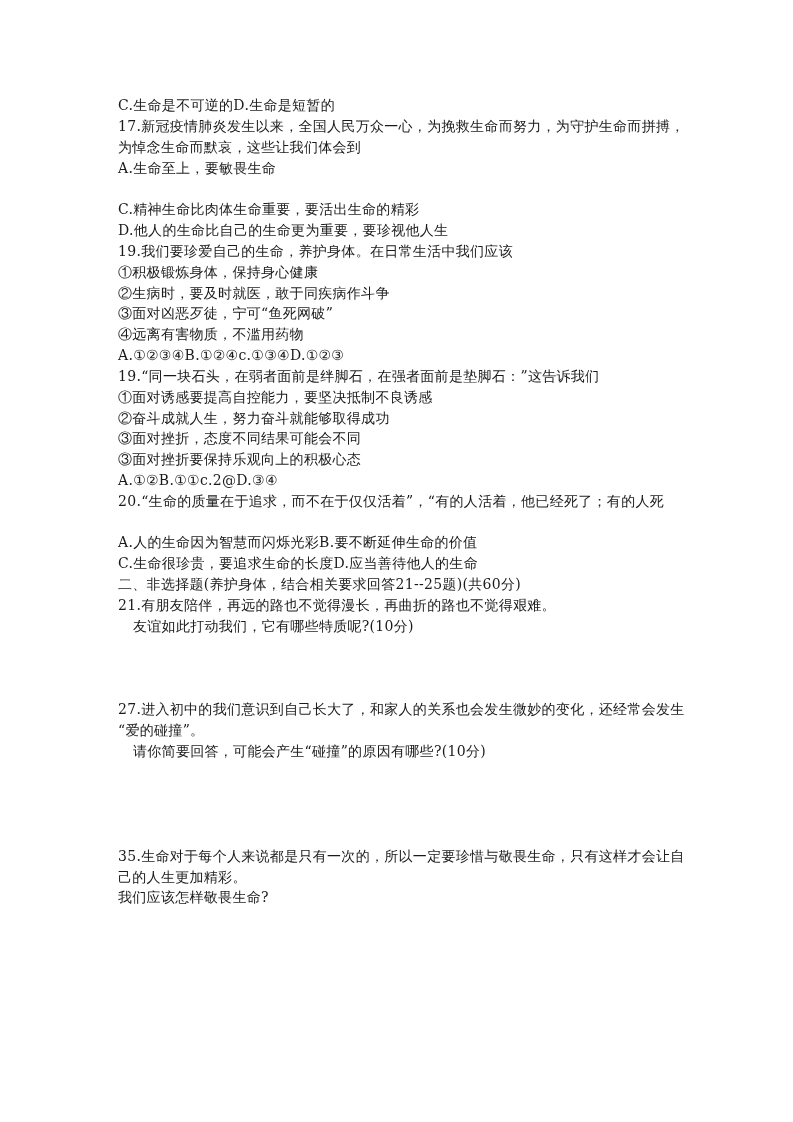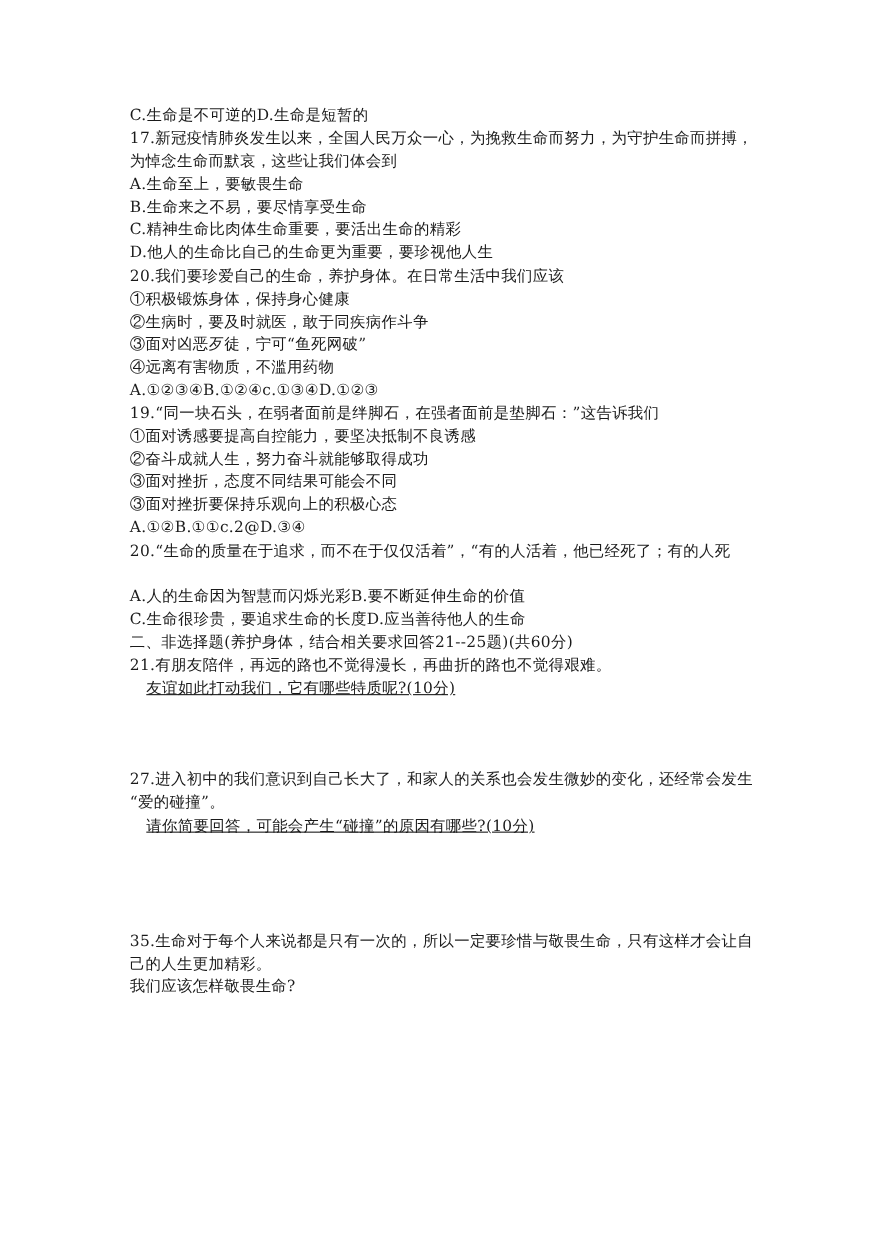--- a/index.html
+++ b/index.html
@@ -8,36 +8,35 @@
   .line {
     position: absolute;
     left: 118px;
     font-family: "DejaVu Serif", "Liberation Serif", serif;
     font-size: 14px;
     line-height: 20px;
     color: #1a1a1a;
     white-space: nowrap;
     letter-spacing: 0.3px;
   }
-  .indent { left: 133px; text-decoration: underline; }
+  .indent { left: 133px; }
 </style>
 </head>
 <body>
 
 <div class="page">
   <div class="line" style="top:95px">C.生命是不可逆的D.生命是短暂的</div>
 
   <div class="line" style="top:116px">17.新冠疫情肺炎发生以来，全国人民万众一心，为挽救生命而努力，为守护生命而拼搏，</div>
   <div class="line" style="top:137px">为悼念生命而默哀，这些让我们体会到</div>
   <div class="line" style="top:158px">A.生命至上，要敏畏生命</div>
-  <div class="line" style="top:179px">B.生命来之不易，要尽情享受生命</div>
   <div class="line" style="top:199px">C.精神生命比肉体生命重要，要活出生命的精彩</div>
   <div class="line" style="top:220px">D.他人的生命比自己的生命更为重要，要珍视他人生</div>
 
-  <div class="line" style="top:241px">20.我们要珍爱自己的生命，养护身体。在日常生活中我们应该</div>
+  <div class="line" style="top:241px">19.我们要珍爱自己的生命，养护身体。在日常生活中我们应该</div>
   <div class="line" style="top:262px">①积极锻炼身体，保持身心健康</div>
   <div class="line" style="top:283px">②生病时，要及时就医，敢于同疾病作斗争</div>
   <div class="line" style="top:324px">④远离有害物质，不滥用药物</div>
   <div class="line" style="top:303px">③面对凶恶歹徒，宁可“鱼死网破”</div>
   <div class="line" style="top:345px">A.①②③④B.①②④c.①③④D.①②③</div>
 
   <div class="line" style="top:366px">19.“同一块石头，在弱者面前是绊脚石，在强者面前是垫脚石：”这告诉我们</div>
   <div class="line" style="top:387px">①面对诱感要提高自控能力，要坚决抵制不良诱感</div>
   <div class="line" style="top:408px">②奋斗成就人生，努力奋斗就能够取得成功</div>
   <div class="line" style="top:428px">③面对挫折，态度不同结果可能会不同</div>

